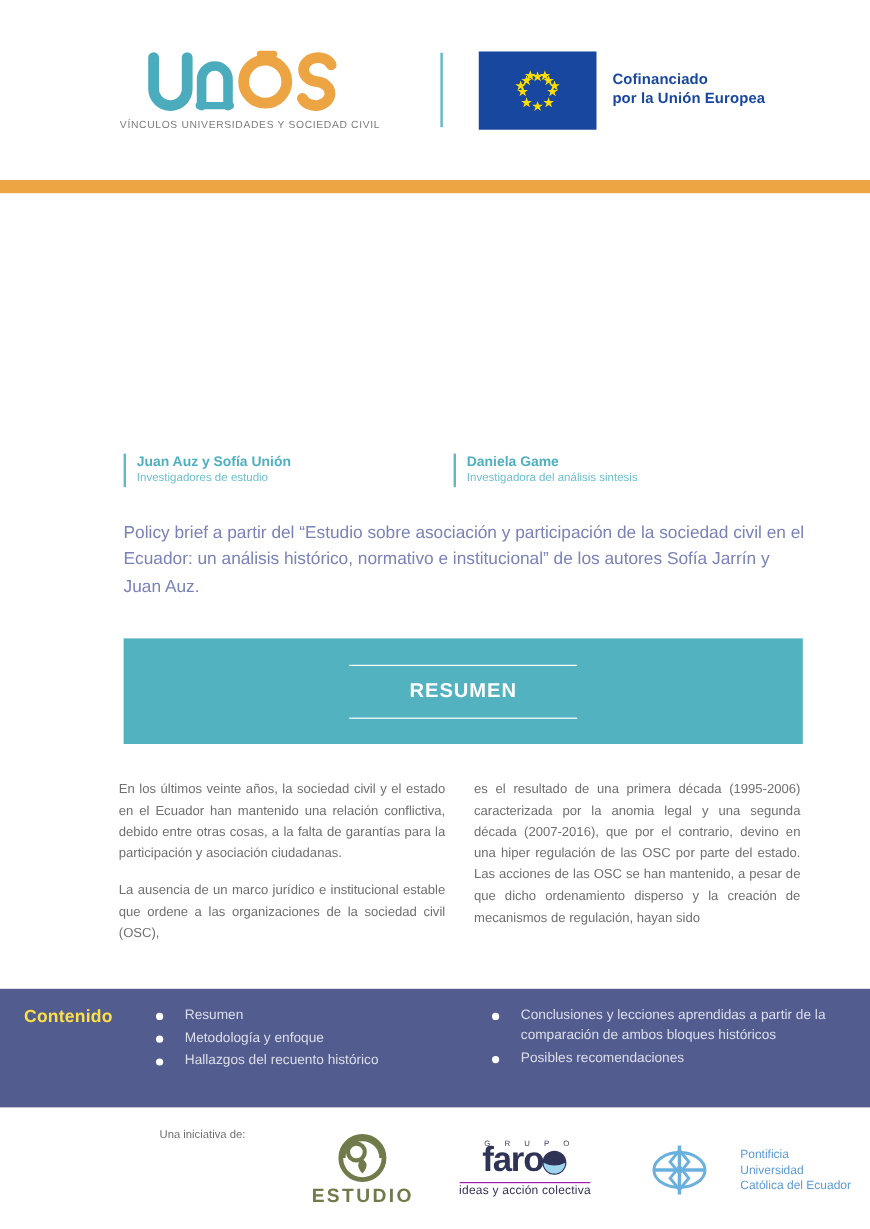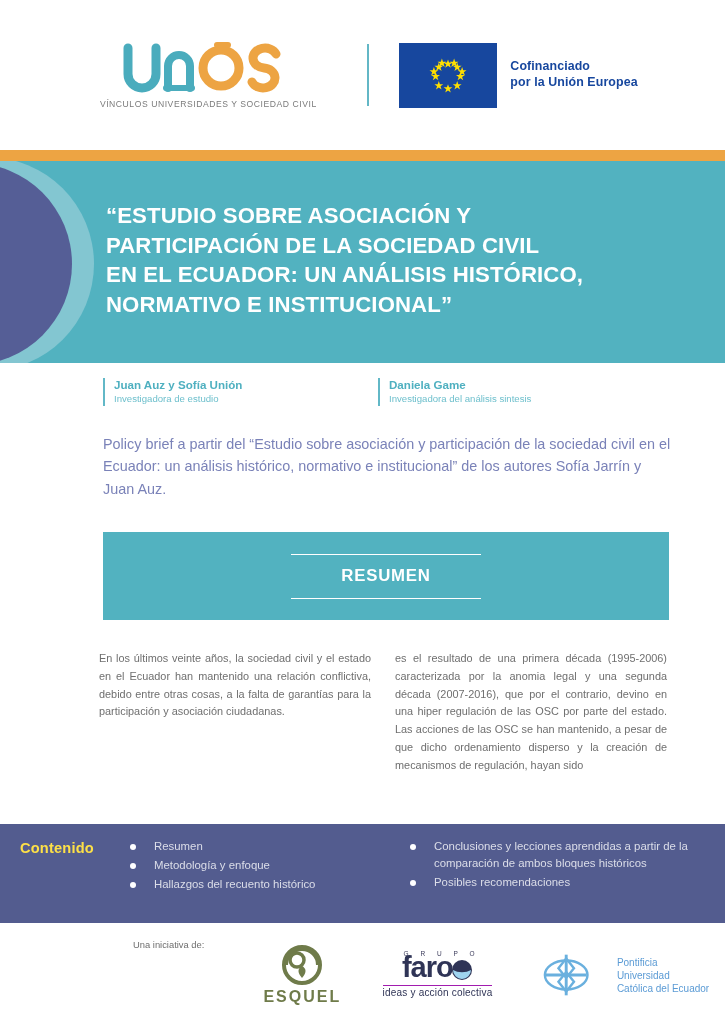--- a/index.html
+++ b/index.html
@@ -347,37 +347,27 @@
       </div>
       <div class="eu-text">
         <div>Cofinanciado</div>
         <div>por la Unión Europea</div>
       </div>
     </div>
   </div>
 
   <div class="orange-rule"></div>
 
-  <div class="hero">
-    <div class="hero-ring"></div>
-    <div class="hero-circle"></div>
-    <div class="hero-title">
-      <span class="tline">“ESTUDIO SOBRE ASOCIACIÓN Y</span>
-      <span class="tline">PARTICIPACIÓN DE LA SOCIEDAD CIVIL</span>
-      <span class="tline">EN EL ECUADOR: UN ANÁLISIS HISTÓRICO,</span>
-      <span class="tline">NORMATIVO E INSTITUCIONAL”</span>
-    </div>
-  </div>
 
   <div class="authors">
     <div class="author-col first">
       <div class="author-bar"></div>
       <div>
         <div class="author-name">Juan Auz y Sofía Unión</div>
-        <div class="author-role">Investigadora de estudio</div>
+        <div class="author-role">Investigadores de estudio</div>
       </div>
     </div>
     <div class="author-col">
       <div class="author-bar"></div>
       <div>
         <div class="author-name">Daniela Game</div>
         <div class="author-role">Investigadora del análisis sintesis</div>
       </div>
     </div>
   </div>
@@ -386,20 +376,21 @@
 
   <div class="resumen-box">
     <div class="resumen-line"></div>
     <div class="resumen-title">RESUMEN</div>
     <div class="resumen-line"></div>
   </div>
 
   <div class="body-cols">
     <div class="body-col">
       <p>En los últimos veinte años, la sociedad civil y el estado en el Ecuador han mantenido una relación conflictiva, debido entre otras cosas, a la falta de garantías para la participación y asociación ciudadanas.</p>
+      <p>La ausencia de un marco jurídico e institucional estable que ordene a las organizaciones de la sociedad civil (OSC),</p>
     </div>
     <div class="body-col">
       <p>es el resultado de una primera década (1995-2006) caracterizada por la anomia legal y una segunda década (2007-2016), que por el contrario, devino en una hiper regulación de las OSC por parte del estado. Las acciones de las OSC se han mantenido, a pesar de que dicho ordenamiento disperso y la creación de mecanismos de regulación, hayan sido</p>
     </div>
   </div>
 
   <div class="contenido">
     <div class="contenido-label">Contenido</div>
     <div class="contenido-lists">
       <div class="contenido-col">
@@ -433,21 +424,21 @@
     <div class="footer-label">Una iniciativa de:</div>
     <div class="footer-logos">
 
       <div class="logo-esquel">
         <svg width="48" height="44" viewBox="0 0 48 44">
           <circle cx="24" cy="21" r="18" fill="none" stroke="#6f7b4a" stroke-width="4"></circle>
           <path d="M8 21 A16 16 0 0 1 40 21" fill="none" stroke="#6f7b4a" stroke-width="4"></path>
           <circle cx="19" cy="16" r="7" fill="none" stroke="#6f7b4a" stroke-width="3.5"></circle>
           <path d="M24 22 q7 4 0 12 q-7 -8 0 -12" fill="#6f7b4a"></path>
         </svg>
-        <div class="esquel-name">ESQUEL</div>
+        <div class="esquel-name">ESTUDIO</div>
       </div>
 
       <div class="logo-faro">
         <div class="faro-grupo">G R U P O</div>
         <div>
           <span class="faro-word">faro</span>
           <svg width="22" height="22" viewBox="0 0 22 22" style="vertical-align:-4px;margin-left:-6px">
             <circle cx="11" cy="11" r="10" fill="#2f3456"></circle>
             <path d="M2 11 a9 9 0 0 0 18 0 a13 8 0 0 1 -18 0" fill="#9fd4ef"></path>
           </svg>

